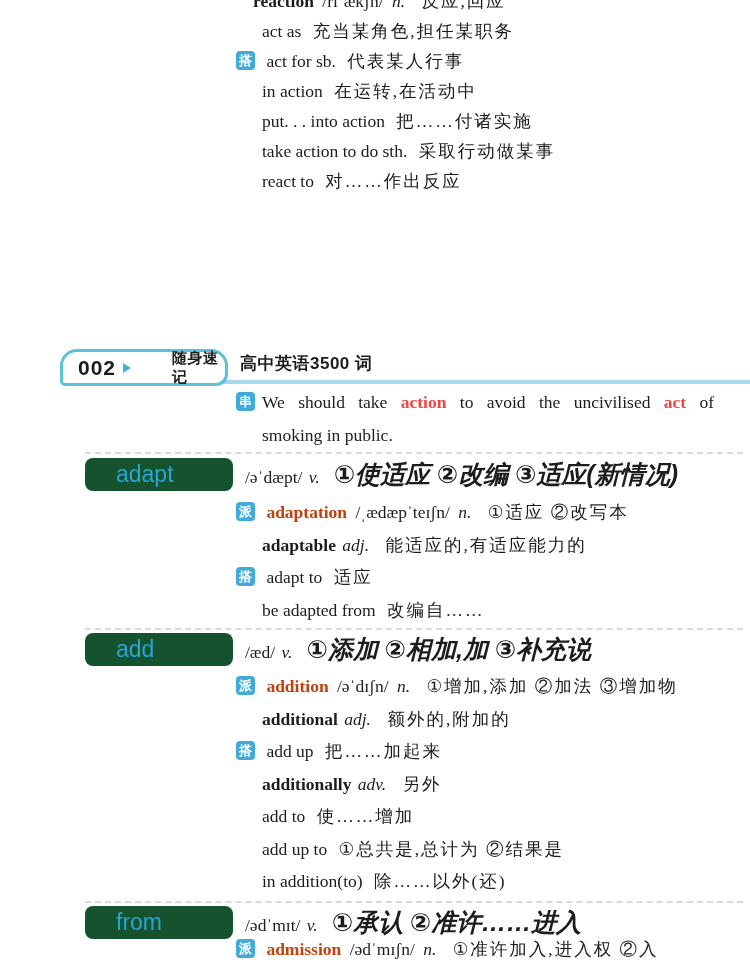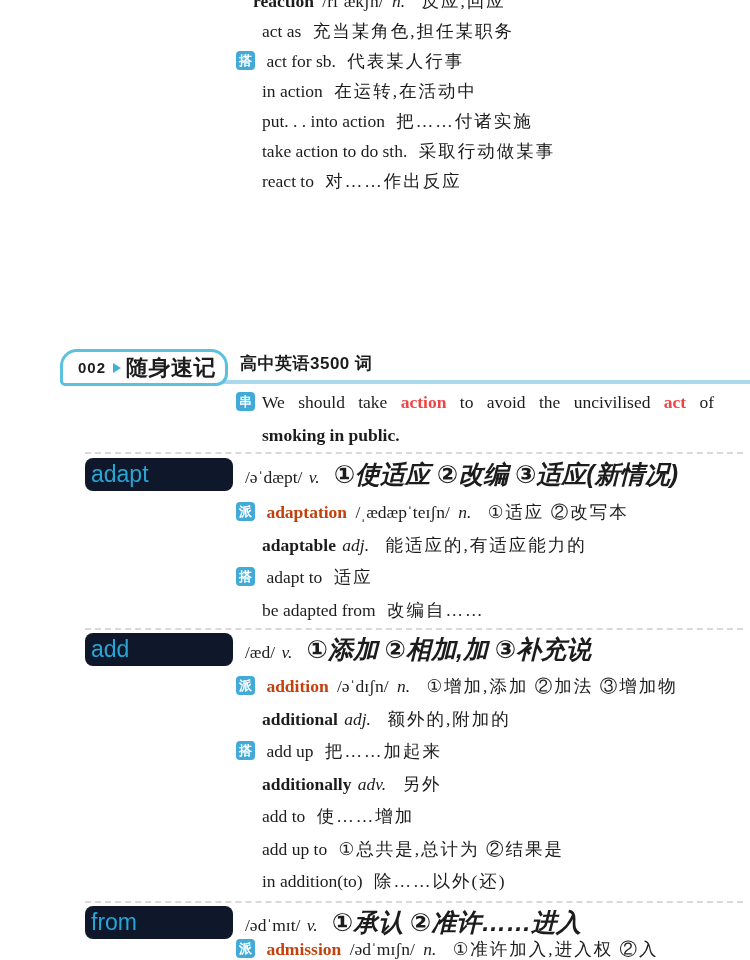--- a/index.html
+++ b/index.html
@@ -28,47 +28,47 @@
   #top-cont { left:236px; top:-14px; width:500px; }
   #top-cont .clip-line { padding-left:17px; }
 
   
   #tab {
     left:60px; top:349px; width:168px; height:37px; box-sizing:border-box;
     background:#ffffff; border:3px solid #5cc0df; border-radius:17px 17px 12px 5px;
     display:flex; align-items:center; padding-left:15px; z-index:2;
     font-family:"Liberation Sans","DejaVu Sans",sans-serif;
   }
-  #tab .pageno { font-size:15px; font-weight:bold; letter-spacing:1px; }
+  #tab .pageno { font-size:21px; font-weight:bold; letter-spacing:1px; }
   .tri {
     width:0; height:0; border-left:8px solid #3fb0d8;
     border-top:5px solid transparent; border-bottom:5px solid transparent;
     margin:0 5px 0 7px; display:inline-block;
   }
-  #tab .tab-label { font-size:22px; font-weight:bold; letter-spacing:0.5px; }
+  #tab .tab-label { font-size:15px; font-weight:bold; letter-spacing:0.5px;margin-left:36px; }
   #band-line { left:70px; right:0; top:380px; height:4px; background:#a9d9ec; z-index:1; }
   #book-title {
     left:240px; top:352px; font-family:"Liberation Sans","DejaVu Sans",sans-serif;
     font-size:17px; font-weight:bold; letter-spacing:0.5px; z-index:2;
   }
 
   
   #example { left:236px; top:386px; width:478px; }
   #example .ex-badge { position:absolute; left:0; top:6px; }
   #example .l1 {
     padding-left:26px; line-height:33px; text-align:justify; text-align-last:justify;
   }
-  #example .l2 { padding-left:26px; line-height:33px;font-weight:bold; }
+  #example .l2 { padding-left:26px; line-height:33px; }
 
   
   .sep { left:85px; width:658px; border-top:2px dashed #d9d9d9; height:0; }
   .hw-block {
-    position:absolute; left:85px; width:148px; height:33px; background:#0f172a;
+    position:absolute; left:85px; width:148px; height:33px; background:#14532d;
     border-radius:8px; color:#27a6d6; font-family:"Liberation Sans","DejaVu Sans",sans-serif;
-    font-size:23px; line-height:32px; padding-left:6px; box-sizing:border-box;
+    font-size:23px; line-height:32px; padding-left:31px; box-sizing:border-box;
   }
   .hw-def { position:absolute; left:245px; line-height:33px; white-space:nowrap; }
   .main-def {
     font-family:"Liberation Sans","DejaVu Sans",sans-serif; font-weight:bold;
     font-size:25px; margin-left:5px;font-style:italic;
   }
   .subs { position:absolute; left:236px; width:510px; }
 </style>
 </head>
 <body>

